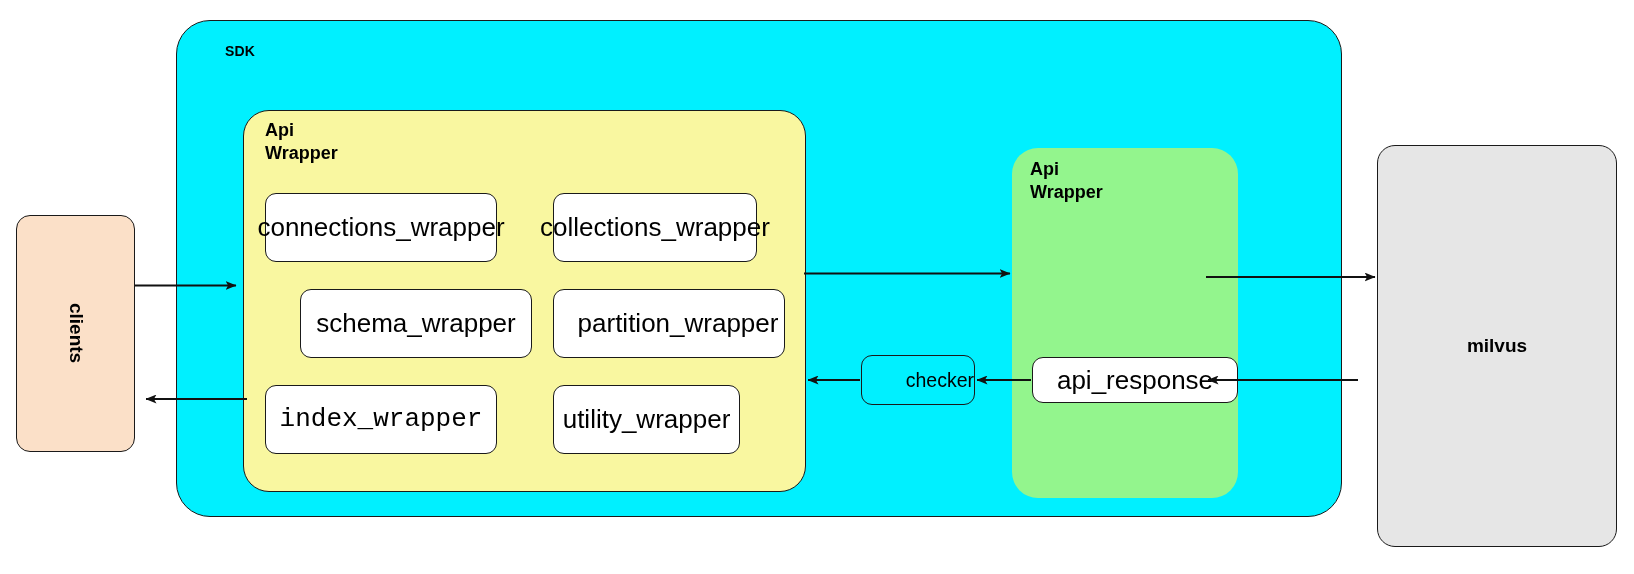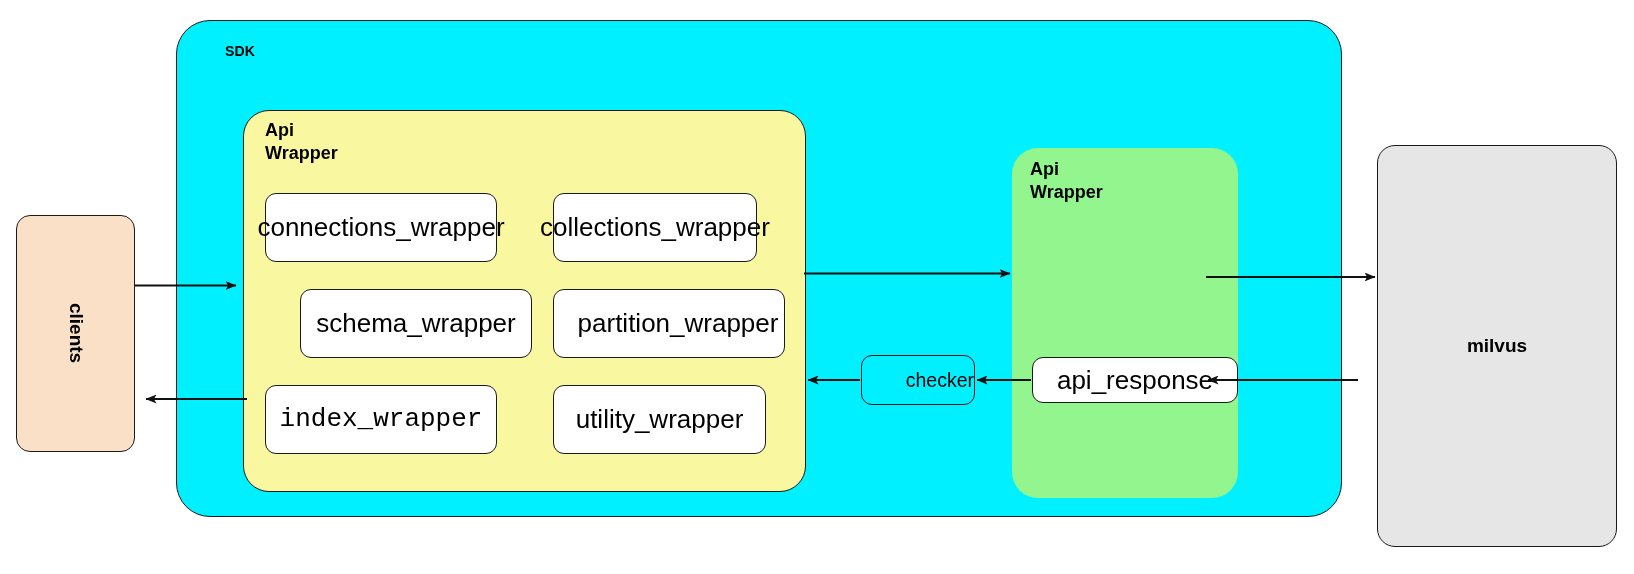--- a/index.html
+++ b/index.html
@@ -159,21 +159,21 @@
   </div>
   <div class="node leaf" style="left:265px; top:289px; width:232px; height:69px;margin-left:35px;">
     <span>schema_wrapper</span>
   </div>
   <div class="node leaf" style="left:553px; top:289px; width:232px; height:69px;padding-left:18px;">
     <span>partition_wrapper</span>
   </div>
   <div class="node leaf" style="left:265px; top:385px; width:232px; height:69px;font-family:Liberation Mono, monospace;">
     <span>index_wrapper</span>
   </div>
-  <div class="node leaf" style="left:553px; top:385px; width:213px; height:69px;">
+  <div class="node leaf" style="left:553px; top:385px; width:187px; height:69px;">
     <span>utility_wrapper</span>
   </div>
 
   <div class="node" id="checker-node">
     <span style="font-size:19.5px;">checker</span>
   </div>
 
   <div class="node" id="api-gateway-container">
     <span id="api-gateway-title"><span>Api</span><br><span>Wrapper</span></span>
   </div>

